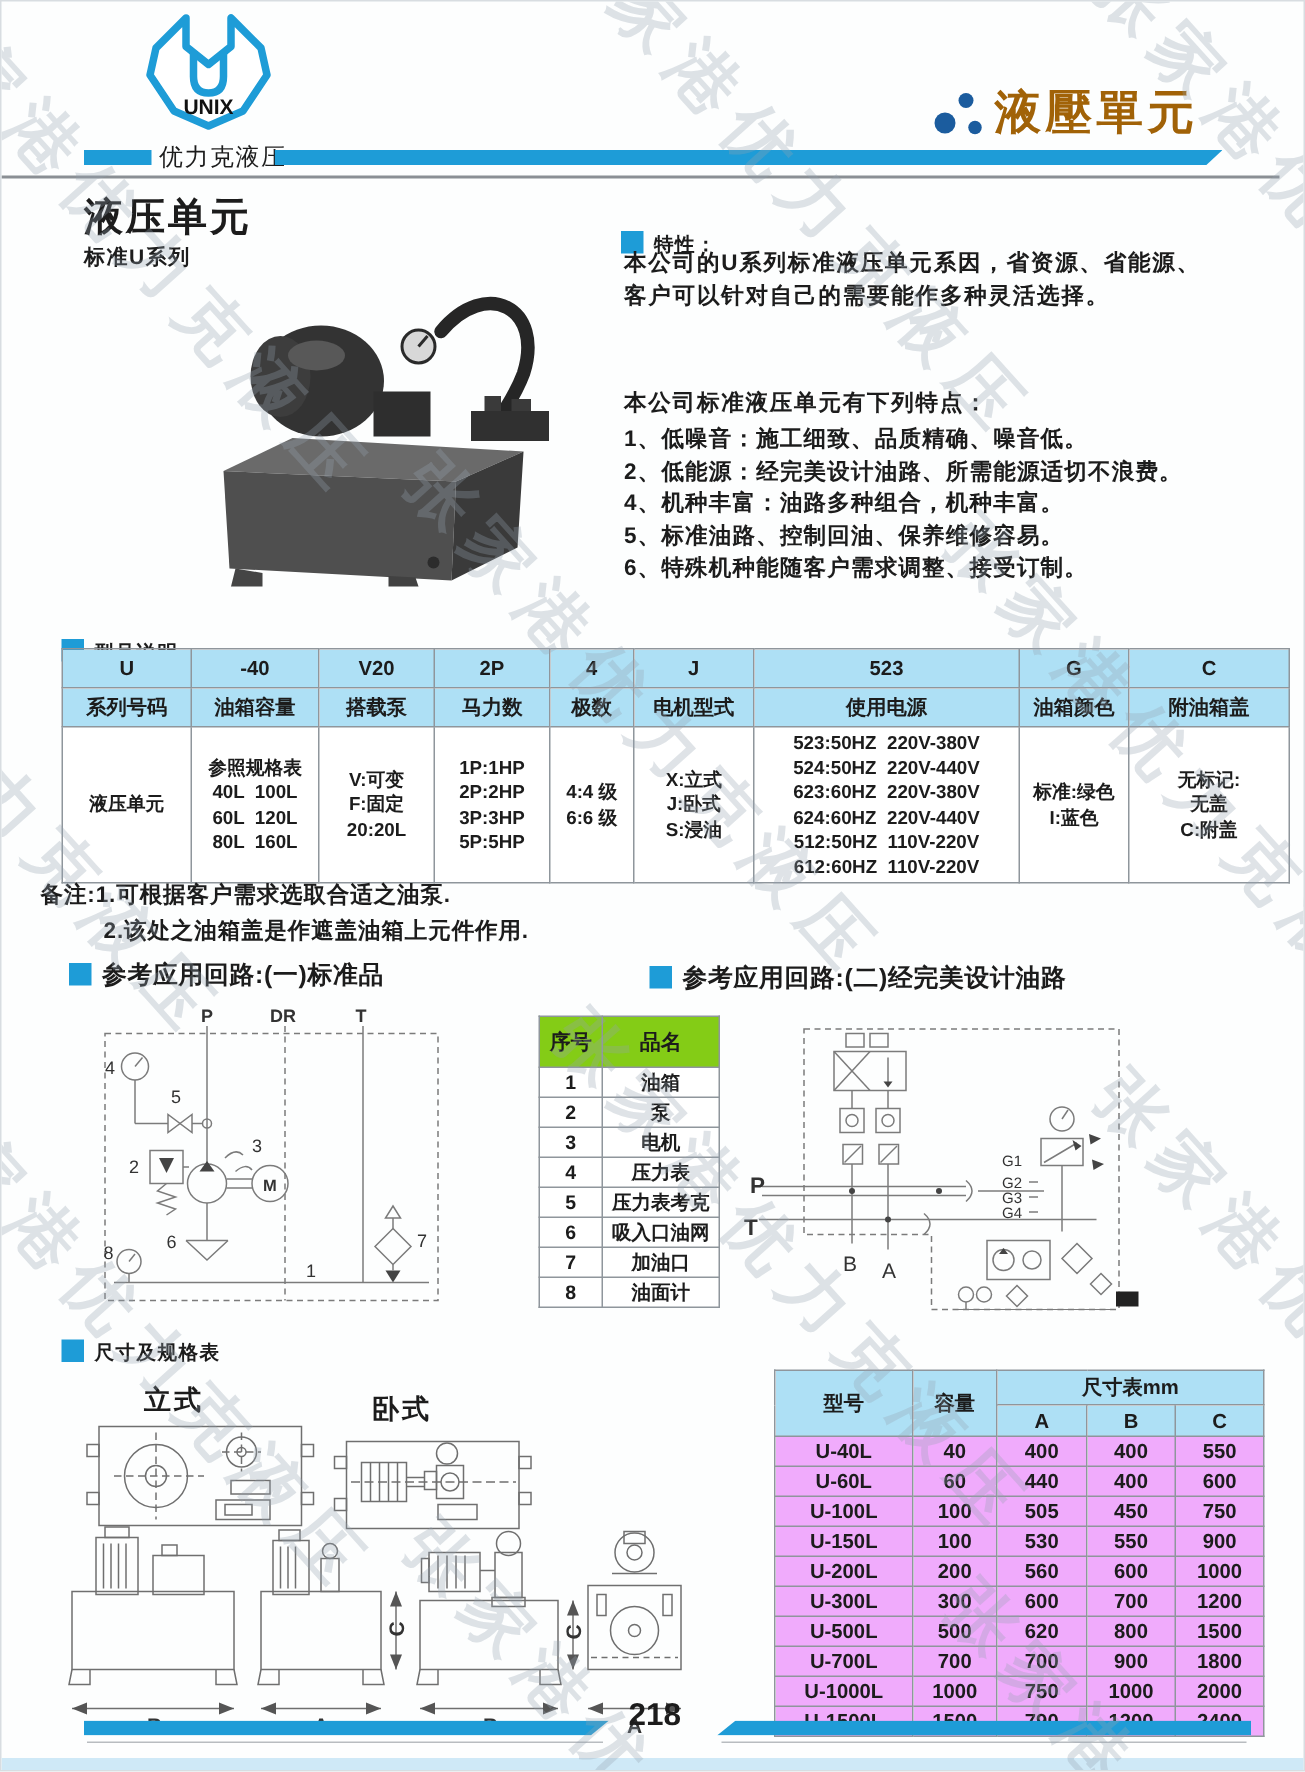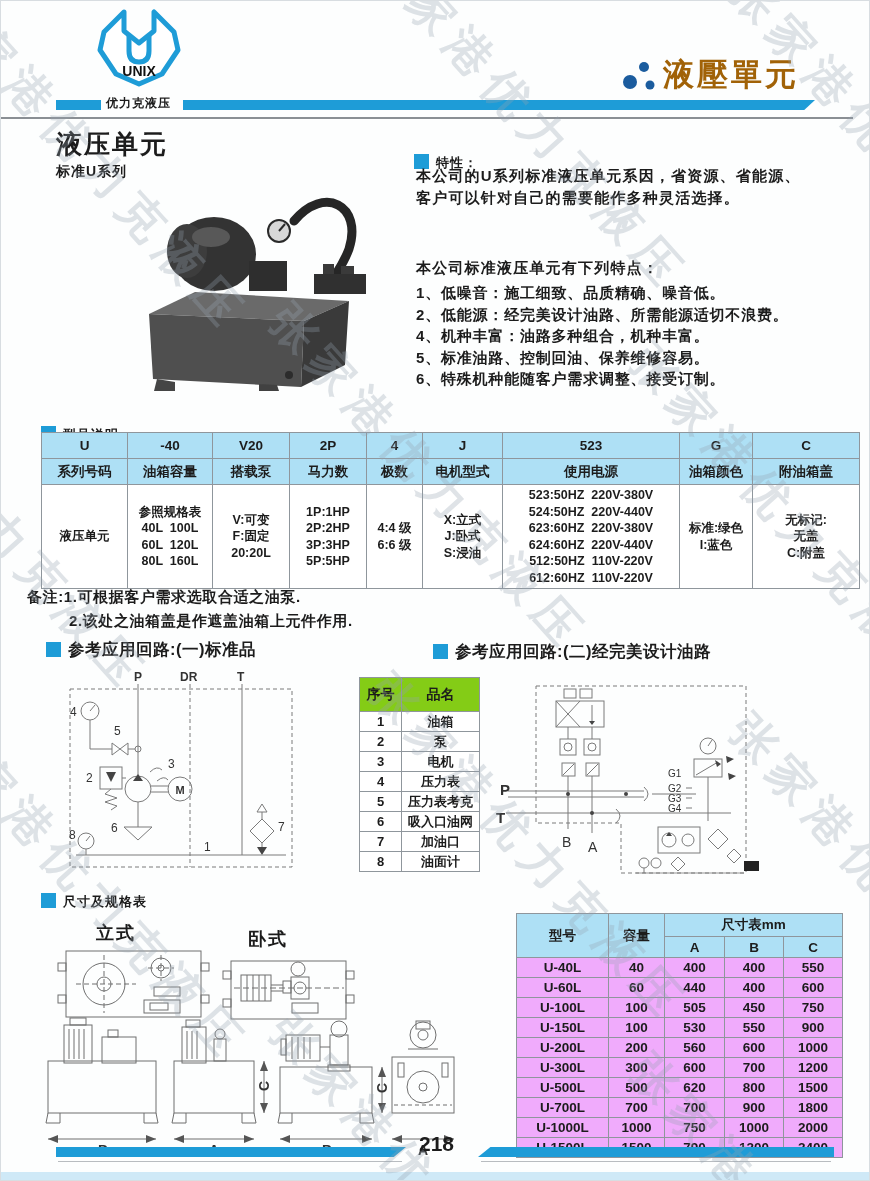--- a/index.html
+++ b/index.html
@@ -36,21 +36,21 @@
 <body>
 
 <div class="page">
 
   <svg class="abs" style="left:92px;top:6px" width="92" height="84" viewBox="0 0 92 84">
     <path d="M31,5 L11,25 L7,43 L23,67 L46,77 L69,67 L85,43 L81,25 L61,5 L61,24 L46,36 L31,24 Z" fill="#ffffff" stroke="#1e9cd7" stroke-width="5" stroke-linejoin="round"></path>
     <path d="M36,28 L36,44 Q36,55 46,55 Q56,55 56,44 L56,28" fill="none" stroke="#1e9cd7" stroke-width="5"></path>
     <text x="46" y="69" text-anchor="middle" font-size="14" font-weight="bold" fill="#111">UNIX</text>
   </svg>
   <div class="abs blue" style="left:55px;top:99px;width:45px;height:10px"></div>
-  <div class="abs" style="left:105px;top:94px;font-size:12px;font-weight:700;letter-spacing:1px">优力克液压</div>
+  <div class="abs" style="left:105px;top:94px;font-size:16px;font-weight:400;letter-spacing:1px">优力克液压</div>
   <div class="abs blue" style="left:182px;top:99px;width:632px;height:10px;clip-path:polygon(0 0,100% 0,98.3% 100%,0 100%)"></div>
   <div class="abs" style="left:0;top:116px;width:852px;height:2px;background:#8a8f94"></div>
   <svg class="abs" style="left:618px;top:58px" width="40" height="34" viewBox="0 0 40 34">
     <circle cx="11" cy="23" r="7" fill="#1b5c9e"></circle>
     <circle cx="25" cy="8" r="5" fill="#1b5c9e"></circle>
     <circle cx="31" cy="26" r="4.5" fill="#1b5c9e"></circle>
   </svg>
   <div class="abs" style="left:662px;top:53px;font-size:31px;font-weight:700;letter-spacing:3px;color:#a16207">液壓單元</div>
 
   <div class="abs" style="left:55px;top:126px;font-size:26px;font-weight:700;letter-spacing:2px">液压单元</div>

